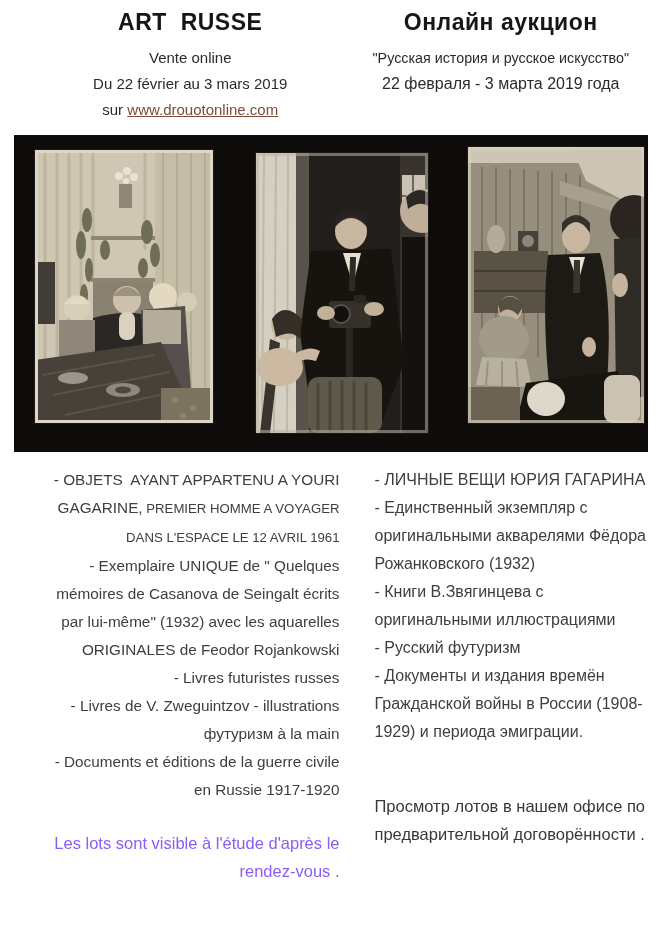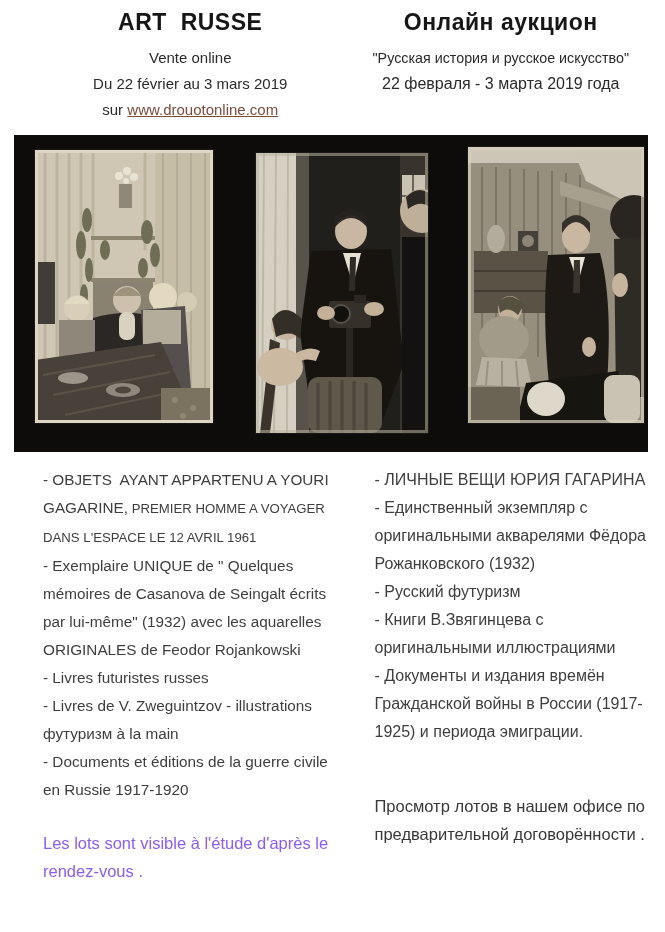--- a/index.html
+++ b/index.html
@@ -22,21 +22,21 @@
   .band{
     position:absolute;left:14px;top:135px;width:634px;height:317px;
     background:#0d0c0a;
   }
   .photo{position:absolute;display:block;box-shadow:0 0 0 1px #1a1916;}
   .photo1{left:21px;top:15px;width:178px;height:273px;}
   .photo2{left:242px;top:18px;width:172px;height:280px;}
   .photo3{left:454px;top:12px;width:176px;height:276px;}
   
   .content{position:absolute;left:0;top:466px;width:665px;display:flex;}
-  .col-fr{width:298px;margin-left:43px;}
+  .col-fr{width:298px;margin-left:43px;text-align:right;}
   .col-ru{width:292px;margin-left:35px;}
   .fr-item{margin:0;font-size:15.3px;line-height:28px;white-space:pre-wrap;}
   .fr-item .small-caps{font-size:13.2px;}
   .ru-item{margin:0;font-size:16px;line-height:28px;}
   .note-fr{margin:25px 0 0 0;font-size:16.5px;line-height:28px;color:#8b5cf6;}
   .note-ru{margin:46px 0 0 0;font-size:16.5px;line-height:28px;color:#383838;}
 </style>
 </head>
 <body>
 
@@ -238,19 +238,19 @@
     <p class="fr-item">- Exemplaire UNIQUE de " Quelques mémoires de Casanova de Seingalt écrits par lui-même" (1932) avec les aquarelles ORIGINALES de Feodor Rojankowski</p>
     <p class="fr-item">- Livres futuristes russes</p>
     <p class="fr-item">- Livres de V. Zweguintzov - illustrations футуризм à la main</p>
     <p class="fr-item">- Documents et éditions de la guerre civile en Russie 1917-1920</p>
     <p class="note-fr">Les lots sont visible à l'étude d'après le rendez-vous .</p>
   </div>
 
   <div class="col-ru">
     <p class="ru-item">- ЛИЧНЫЕ ВЕЩИ ЮРИЯ ГАГАРИНА</p>
     <p class="ru-item">- Единственный экземпляр с оригинальными акварелями Фёдора Рожанковского (1932)</p>
+    <p class="ru-item">- Книги В.Звягинцева с оригинальными иллюстрациями</p>
     <p class="ru-item">- Русский футуризм</p>
-    <p class="ru-item">- Книги В.Звягинцева с оригинальными иллюстрациями</p>
-    <p class="ru-item">- Документы и издания времён Гражданской войны в России (1917-1925) и периода эмиграции.</p>
+    <p class="ru-item">- Документы и издания времён Гражданской войны в России (1908-1929) и периода эмиграции.</p>
     <p class="note-ru">Просмотр лотов в нашем офисе по предварительной договорённости .</p>
   </div>
 
 </div>
 
 </body></html>

